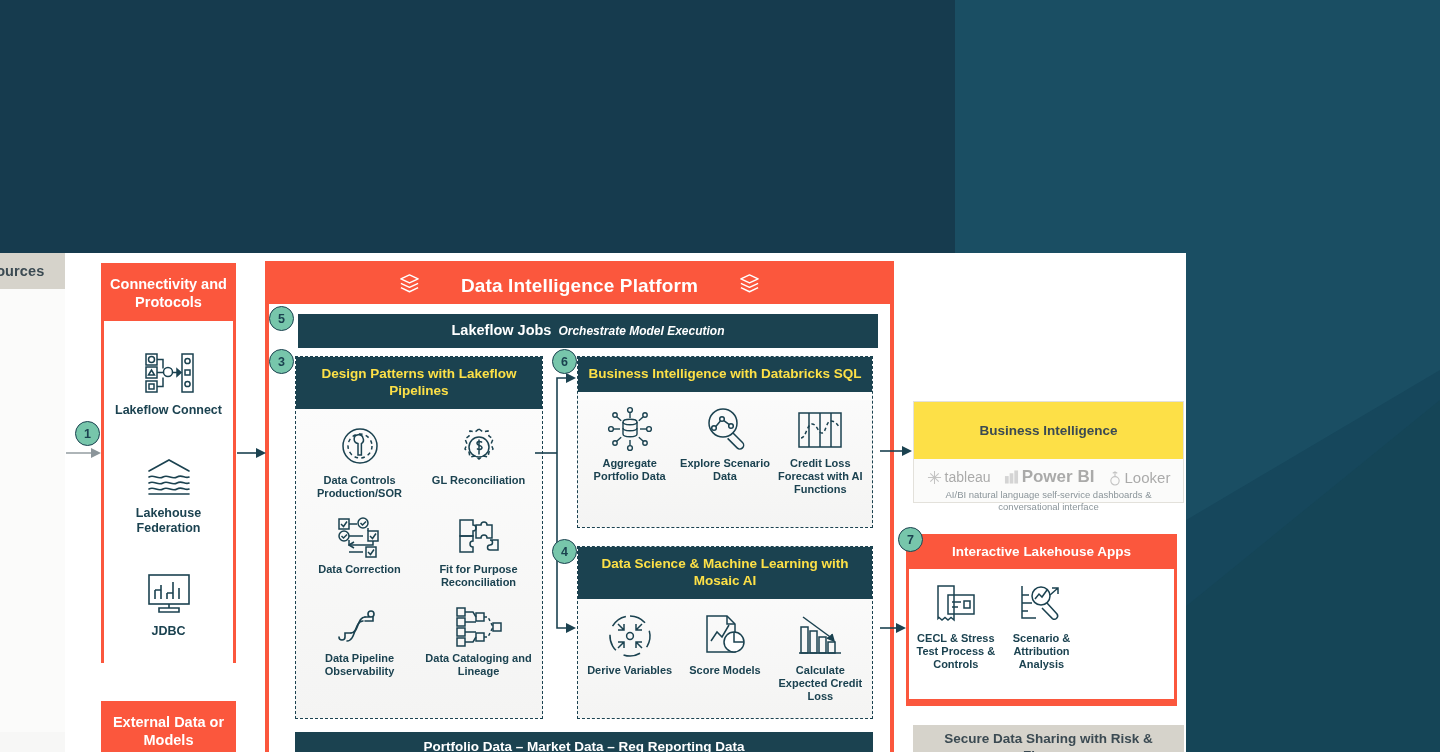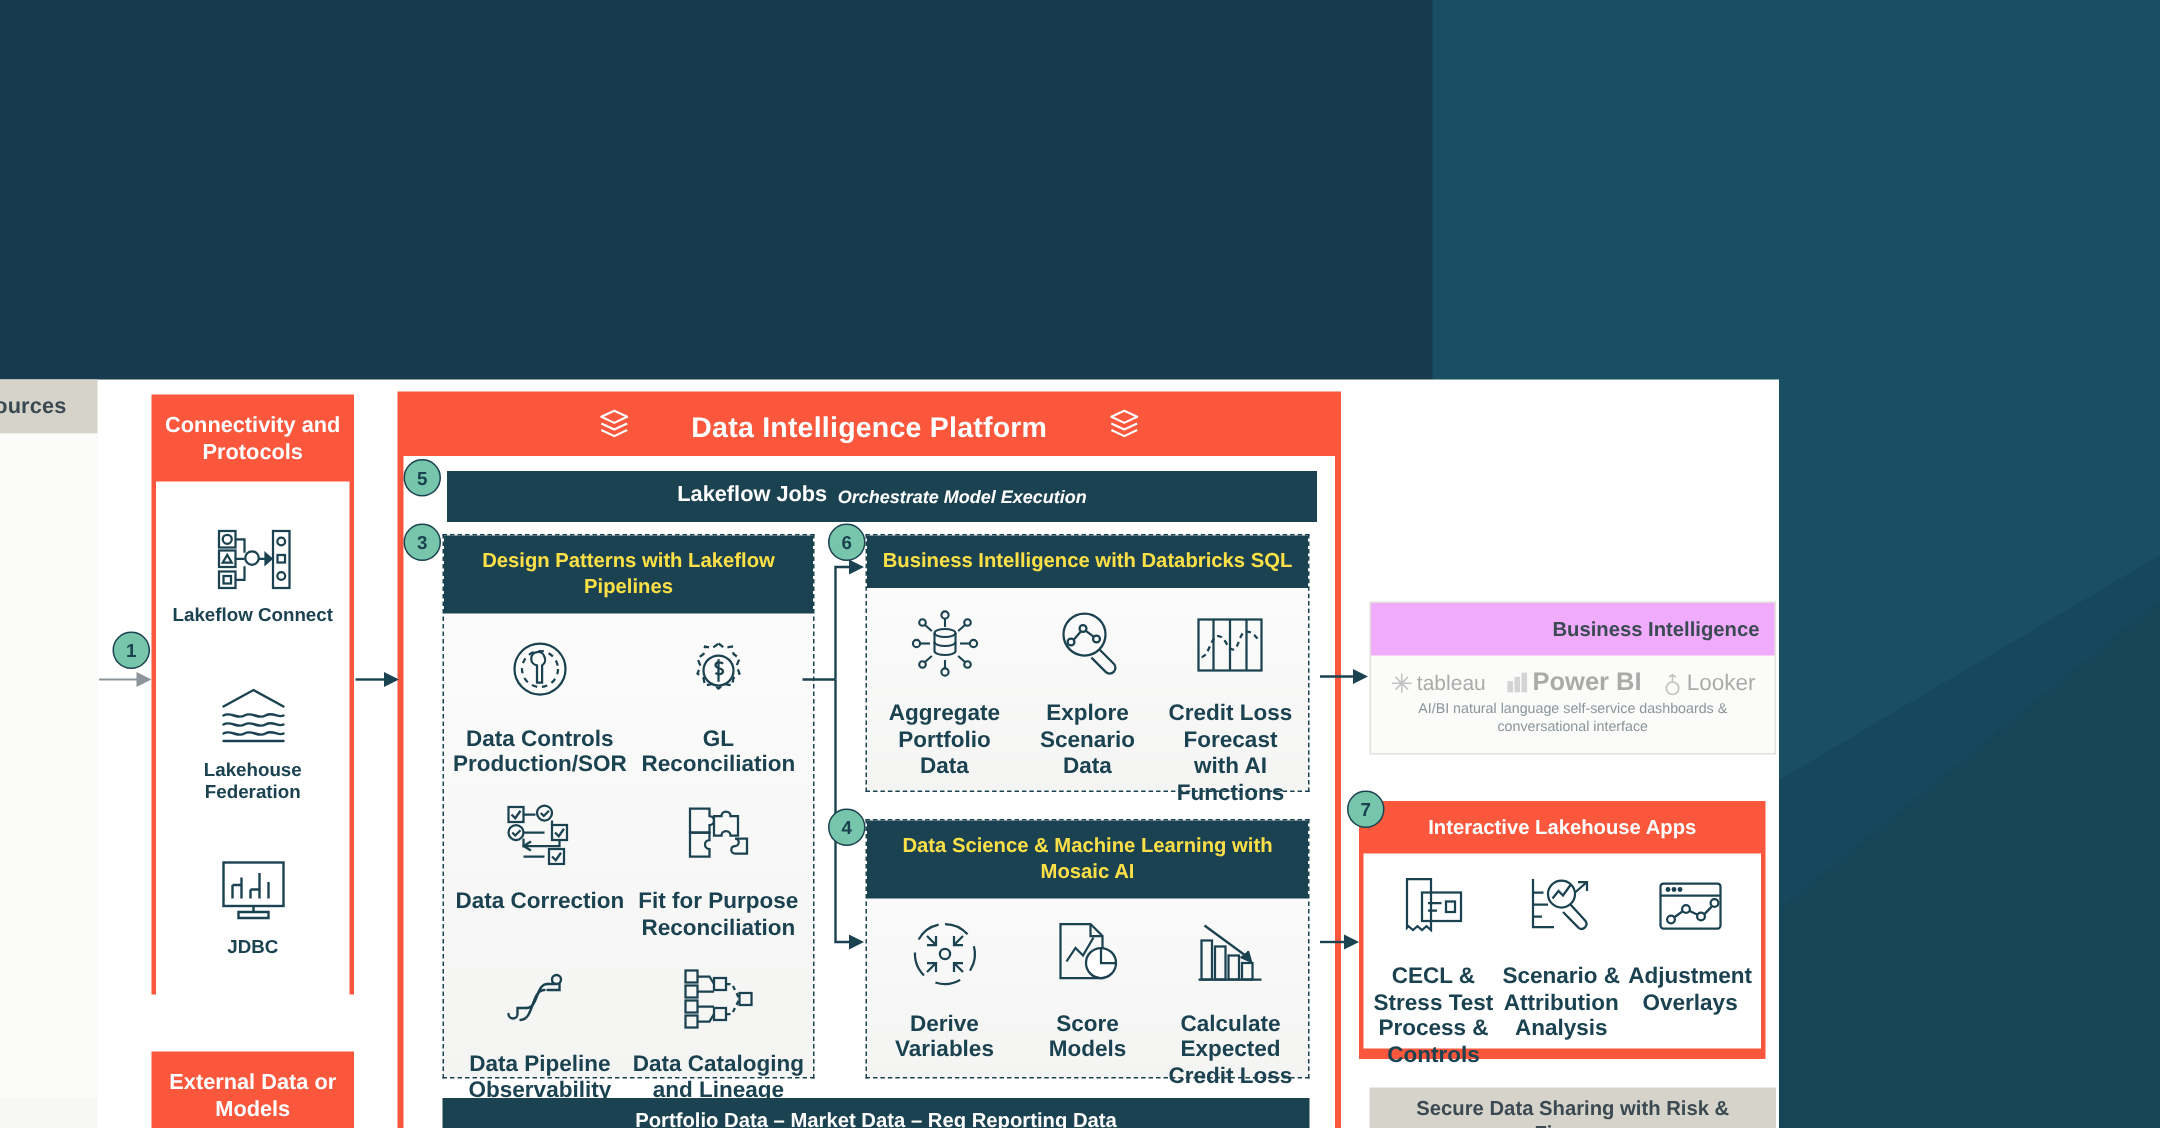--- a/index.html
+++ b/index.html
@@ -118,43 +118,43 @@
     background: linear-gradient(#fdfdfd,#f4f4f3);
   }
   .panel-head {
     background: #1b4250; color: #fde047; font-weight: bold; font-size: 13.5px;
     text-align: center; line-height: 1.25; padding: 9px 6px;
   }
   .tile-grid { display: grid; padding: 14px 4px 10px; }
   .tile { text-align: center; padding: 0 2px 12px; }
   .tile .ico { height: 46px; display: flex; align-items: flex-end; justify-content: center; }
   .tile .lbl {
-    font-size: 15px; font-weight: bold; color: #1b4250;
-    margin-top: 15px; line-height: 1.18;
+    font-size: 11px; font-weight: bold; color: #1b4250;
+    margin-top: 5px; line-height: 1.18;
   }
 
   #design-panel { left: 26px; top: 52px; width: 248px; height: 363px; }
   #design-panel .tile-grid { grid-template-columns: 1fr 1fr; }
   #bi-panel { left: 308px; top: 52px; width: 296px; height: 172px; }
   #bi-panel .tile-grid { grid-template-columns: 1fr 1fr 1fr; }
   #ml-panel { left: 308px; top: 242px; width: 296px; height: 173px; }
   #ml-panel .tile-grid { grid-template-columns: 1fr 1fr 1fr; }
   #bottom-bar {
     position: absolute; left: 26px; top: 428px; width: 578px; height: 30px;
     font-size: 13.5px;
   }
 
   
   #bi-out {
     position: absolute; left: 1113px; top: 148px; width: 271px; height: 102px;
     background: #fbfbfa; border: 1px solid #e3e1db;
   }
   #bi-out .head {
-    background: #f0abfc; color: #3b4a52; font-size: 13.5px; font-weight: bold;
-    text-align: right; padding: 10px;
+    background: #fde047; color: #3b4a52; font-size: 13.5px; font-weight: bold;
+    text-align: center; padding: 21px;
   }
   #bi-logos {
     display: flex; align-items: center; justify-content: space-around;
     padding: 8px 6px 2px; filter: grayscale(1); opacity: .62;
   }
   .logo-txt { font-size: 14px; color: #6f7b82; display:flex; align-items:center; gap:3px;}
   #bi-caption {
     font-size: 9.5px; color: #8b959a; text-align: center; line-height: 1.25;
     padding: 0 10px;
   }
@@ -608,39 +608,20 @@
             <circle cx="24" cy="13" r="9"></circle>
                 <path d="M18 16l4-5 3 3 5-7"></path>
             <path d="M30 20l10 11a3.3 3.3 0 0 1-4.6 4.6L25 25"></path>
             <path d="M33 12l8-7M35 5h6v6"></path>
               </g>
             </svg>
         </div>
         <div class="lbl">Scenario &amp; Attribution Analysis</div>
       </div>
 
-      <div class="tile">
-        <div class="ico">
-          <svg width="48" height="42" viewBox="0 0 48 42">
-              <g fill="none" stroke="#1b4250" stroke-width="1.5">
-            <rect x="4" y="4" width="40" height="30" rx="2"></rect>
-                <path d="M4 12h40"></path>
-            <circle cx="9" cy="8" r=".9" fill="#1b4250"></circle>
-                <circle cx="13" cy="8" r=".9" fill="#1b4250"></circle>
-                <circle cx="17" cy="8" r=".9" fill="#1b4250"></circle>
-            <circle cx="11" cy="28" r="2.6"></circle>
-                <circle cx="21" cy="21" r="2.6"></circle>
-                <circle cx="31" cy="26" r="2.6"></circle>
-                <circle cx="40" cy="17" r="2.6"></circle>
-            <path d="M13.2 26.5l5.6-4M23.4 22.3l5.4 2.6M33.3 24.4l4.8-5"></path>
-              </g>
-            </svg>
-        </div>
-        <div class="lbl">Adjustment Overlays</div>
-      </div>
     </div>
   </div>
 
   <div id="share-box">Secure Data Sharing with Risk &amp; Finance</div>
 
   <svg class="wires" viewBox="0 0 1386 499">
 
     <path class="g-line" d="M266 200 H292"></path>
     <path class="g-fill" d="M291 195l10 5-10 5z"></path>
 

